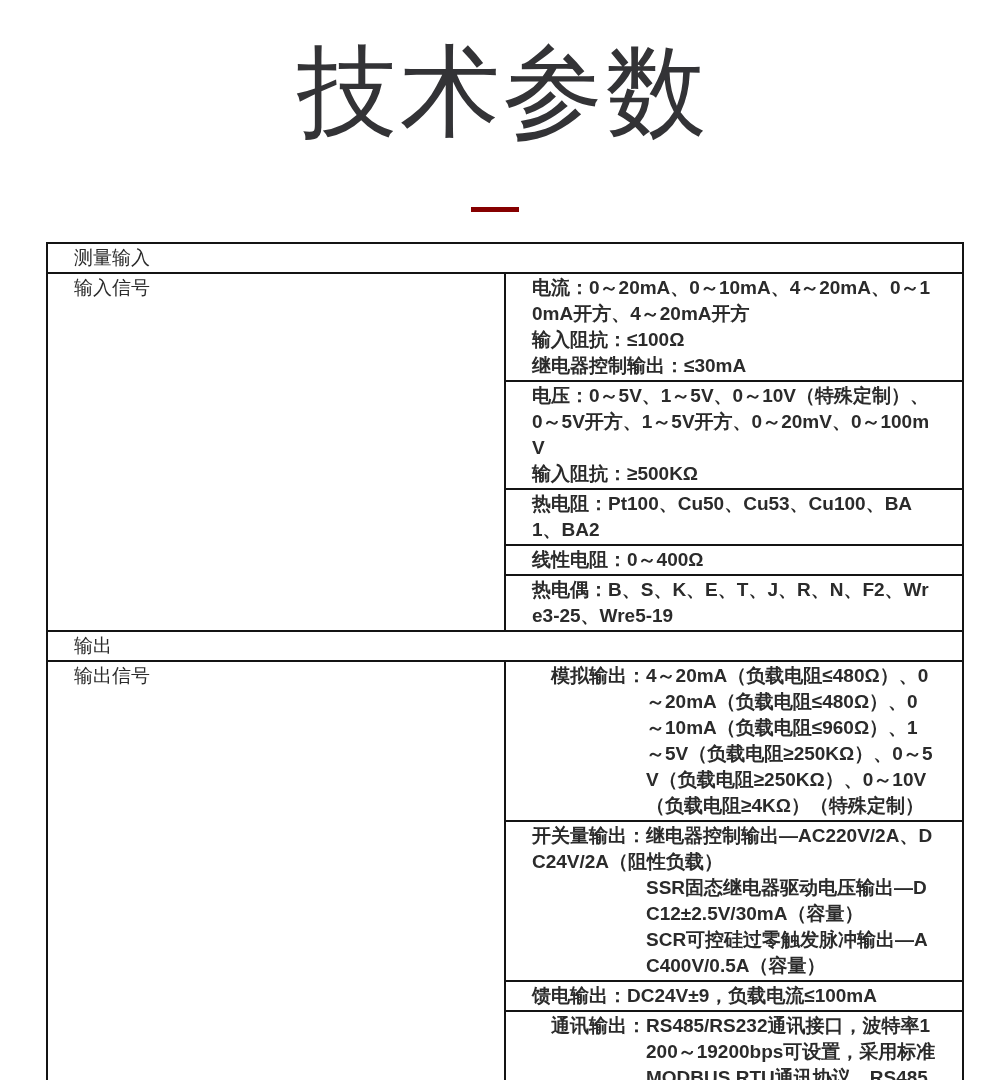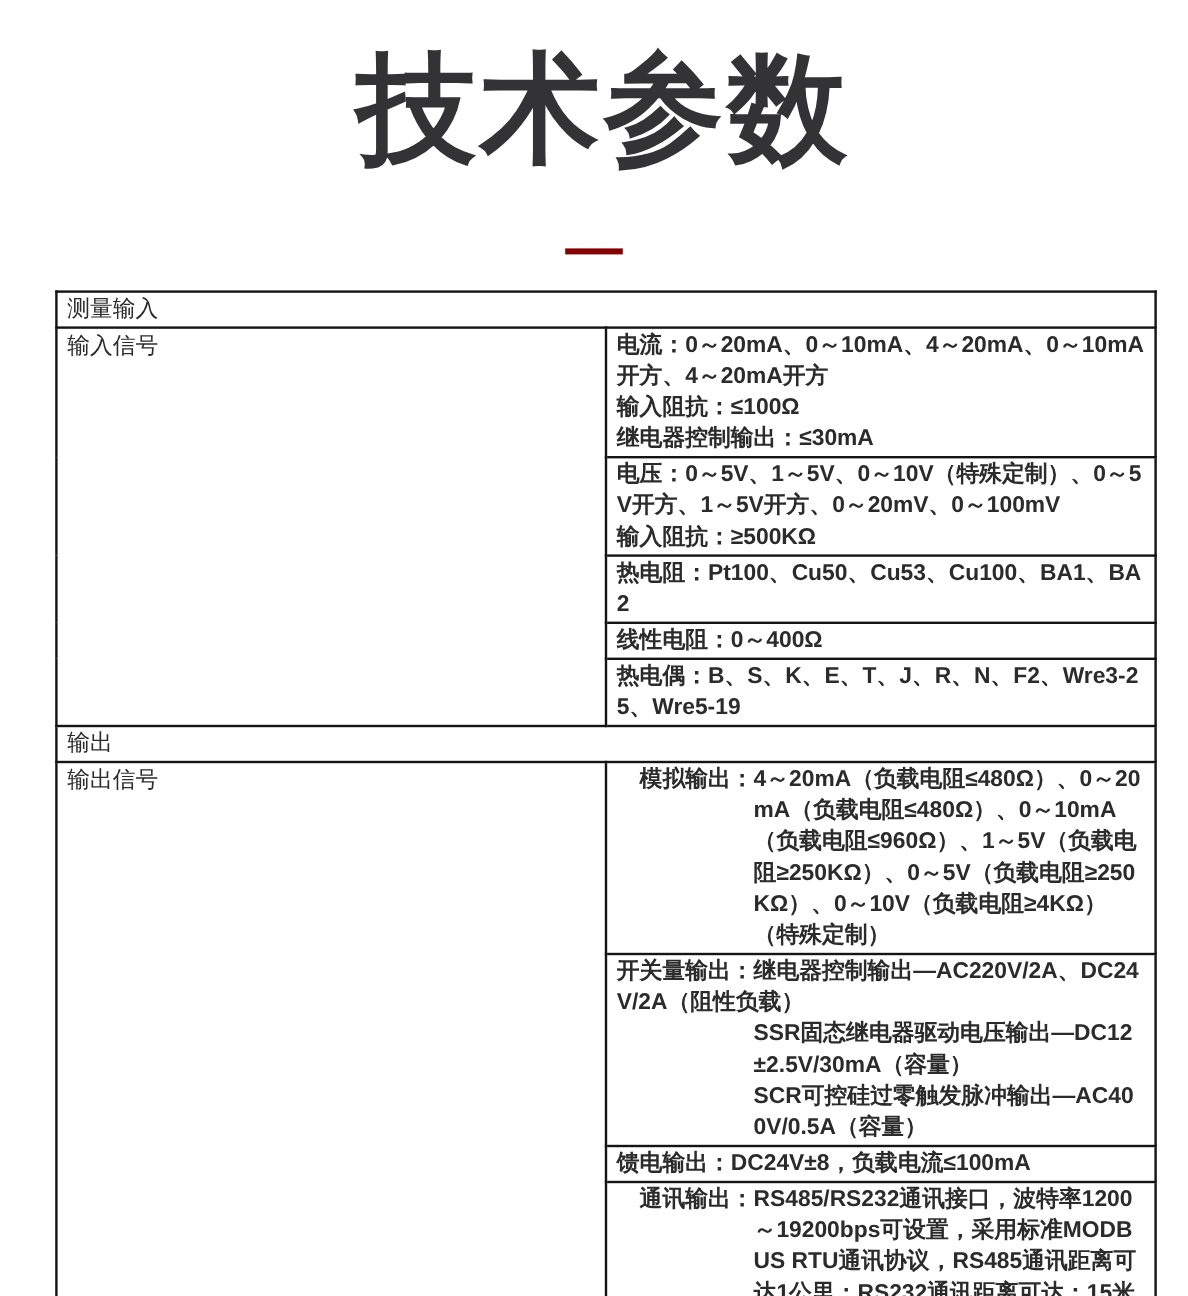--- a/index.html
+++ b/index.html
@@ -11,40 +11,40 @@
     width: 990px;
     height: 1080px;
     font-family: "Liberation Sans", sans-serif;
     color: #2b2b2b;
   }
   .title {
     margin-top: 34px;
     text-align: center;
     font-size: 100px;
     line-height: 115px;
-    font-weight: 700;
+    font-weight: 400;
     letter-spacing: 3px;
     color: #333336;
     padding-left: 16px;
   }
   .title-divider {
     width: 48px;
     height: 5px;
     background: #860000;
     margin: 58px auto 0 auto;
   }
   table.spec {
     border-collapse: collapse;
     margin: 30px 0 0 46px;
     width: 918px;
     table-layout: fixed;
   }
   table.spec td {
     border: 2px solid #141414;
-    padding: 1px 8px;
+    padding: 1px 26px;
     font-size: 19px;
     vertical-align: top;
     overflow: hidden;
   }
   td.label {
     width: 110px;
     padding-left: 6px;
   }
   .ln {
     line-height: 26px;
@@ -121,21 +121,21 @@
   </tr>
   <tr>
     <td>
       <div class="ln">开关量输出：继电器控制输出—AC220V/2A、DC24V/2A（阻性负载）</div>
       <div class="ln ind6">SSR固态继电器驱动电压输出—DC12±2.5V/30mA（容量）</div>
       <div class="ln ind6">SCR可控硅过零触发脉冲输出—AC400V/0.5A（容量）</div>
     </td>
   </tr>
   <tr>
     <td>
-      <div class="ln">馈电输出：DC24V±8，负载电流≤100mA</div>
+      <div class="ln">馈电输出：DC24V±9，负载电流≤100mA</div>
     </td>
   </tr>
   <tr>
     <td>
       <div class="ln hang5">通讯输出：RS485/RS232通讯接口，波特率1200～19200bps可设置，采用标准MODBUS RTU通讯协议，RS485通讯距离可达1公里；RS232通讯距离可达：15米</div>
     </td>
   </tr>
 
   <tr>
     <td class="section" colspan="2">综合参数</td>

